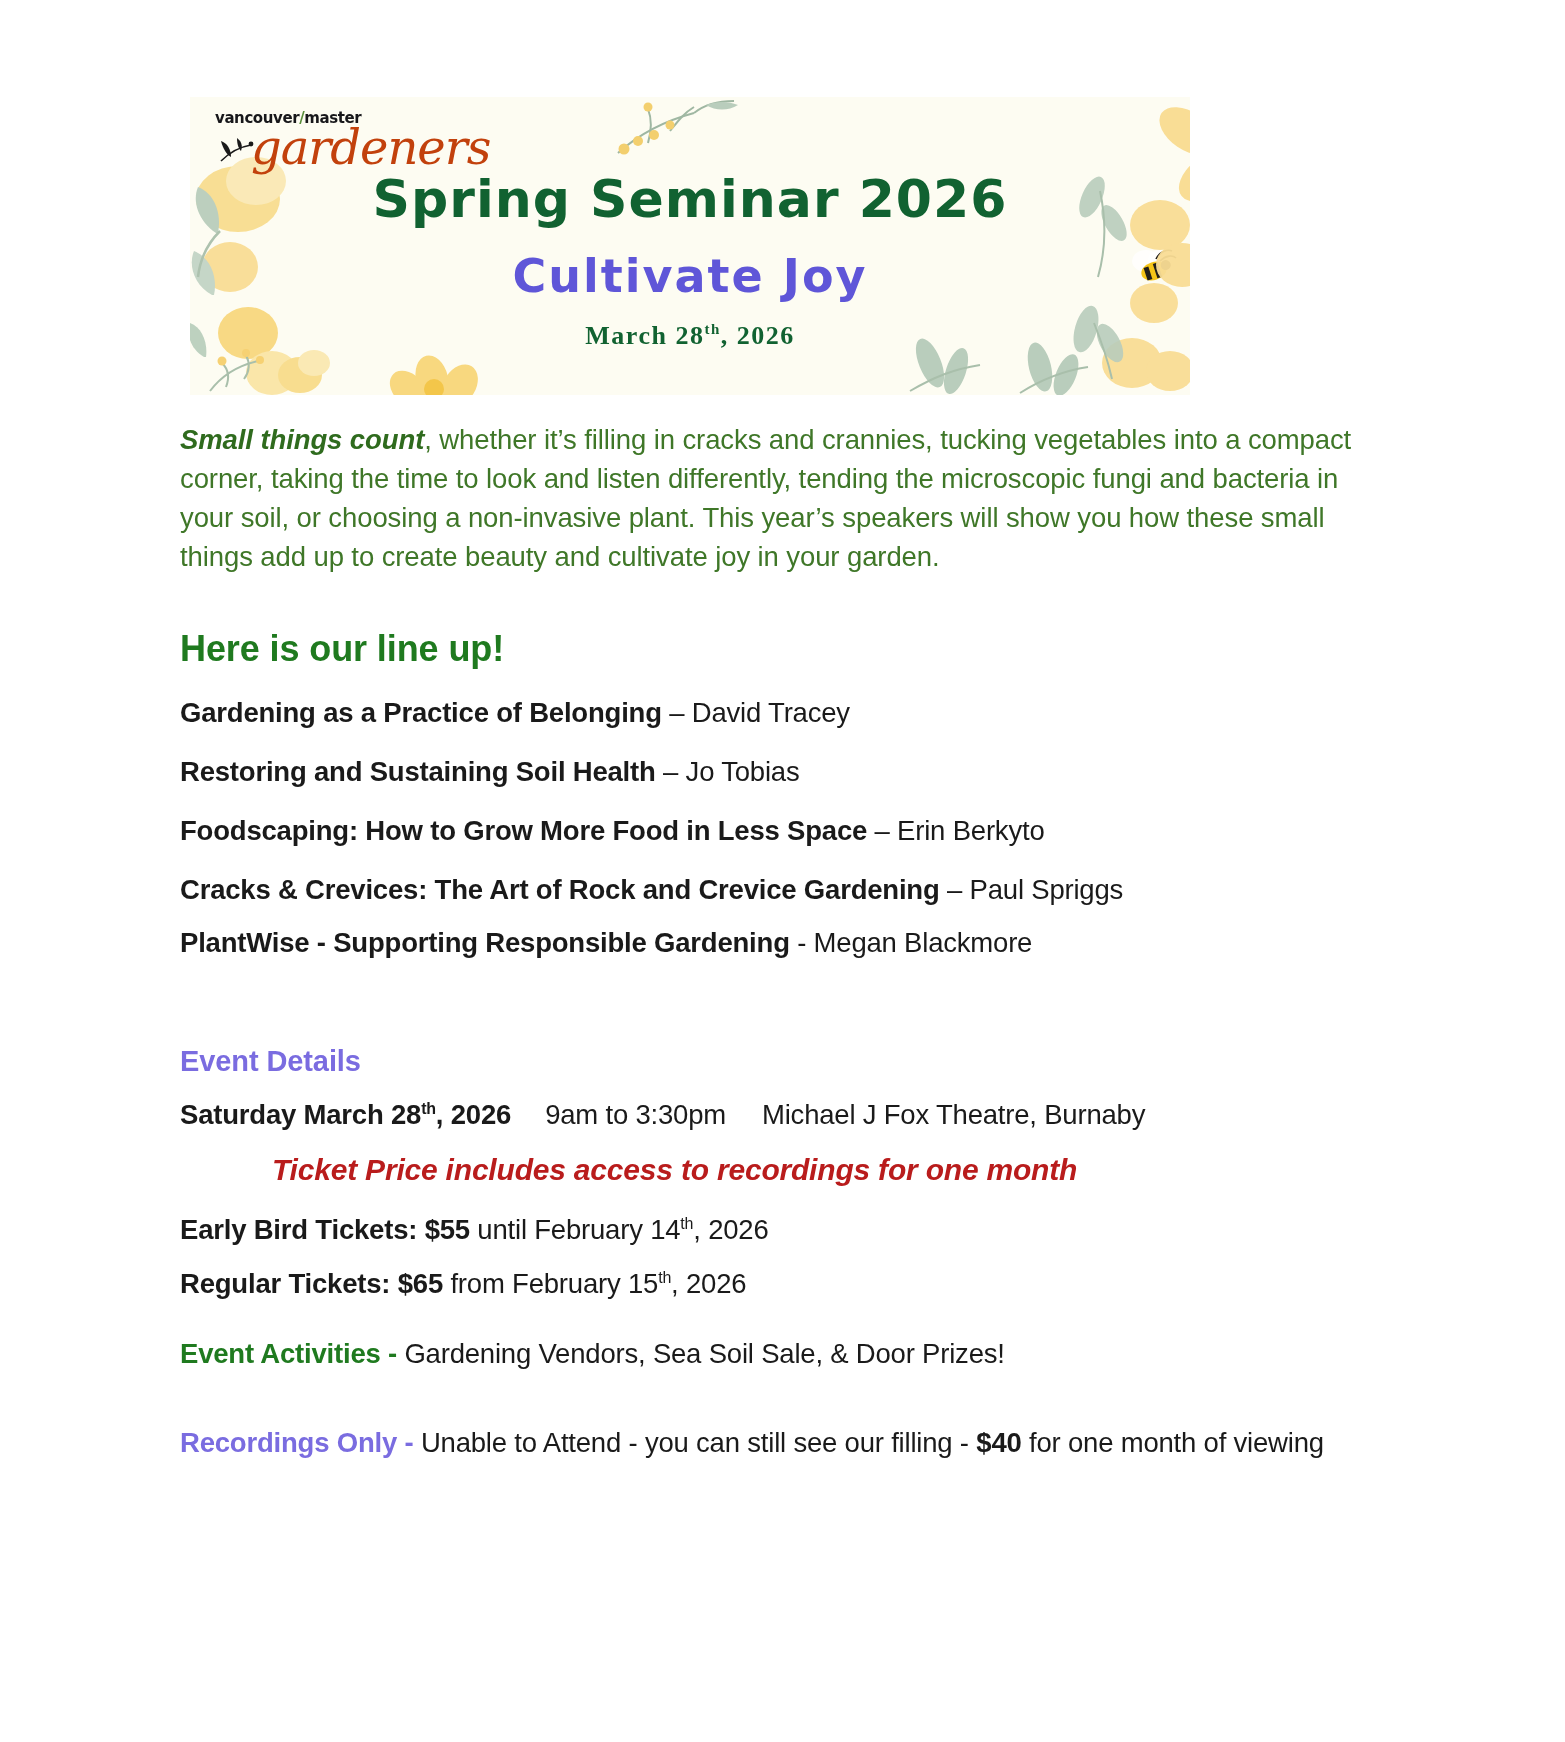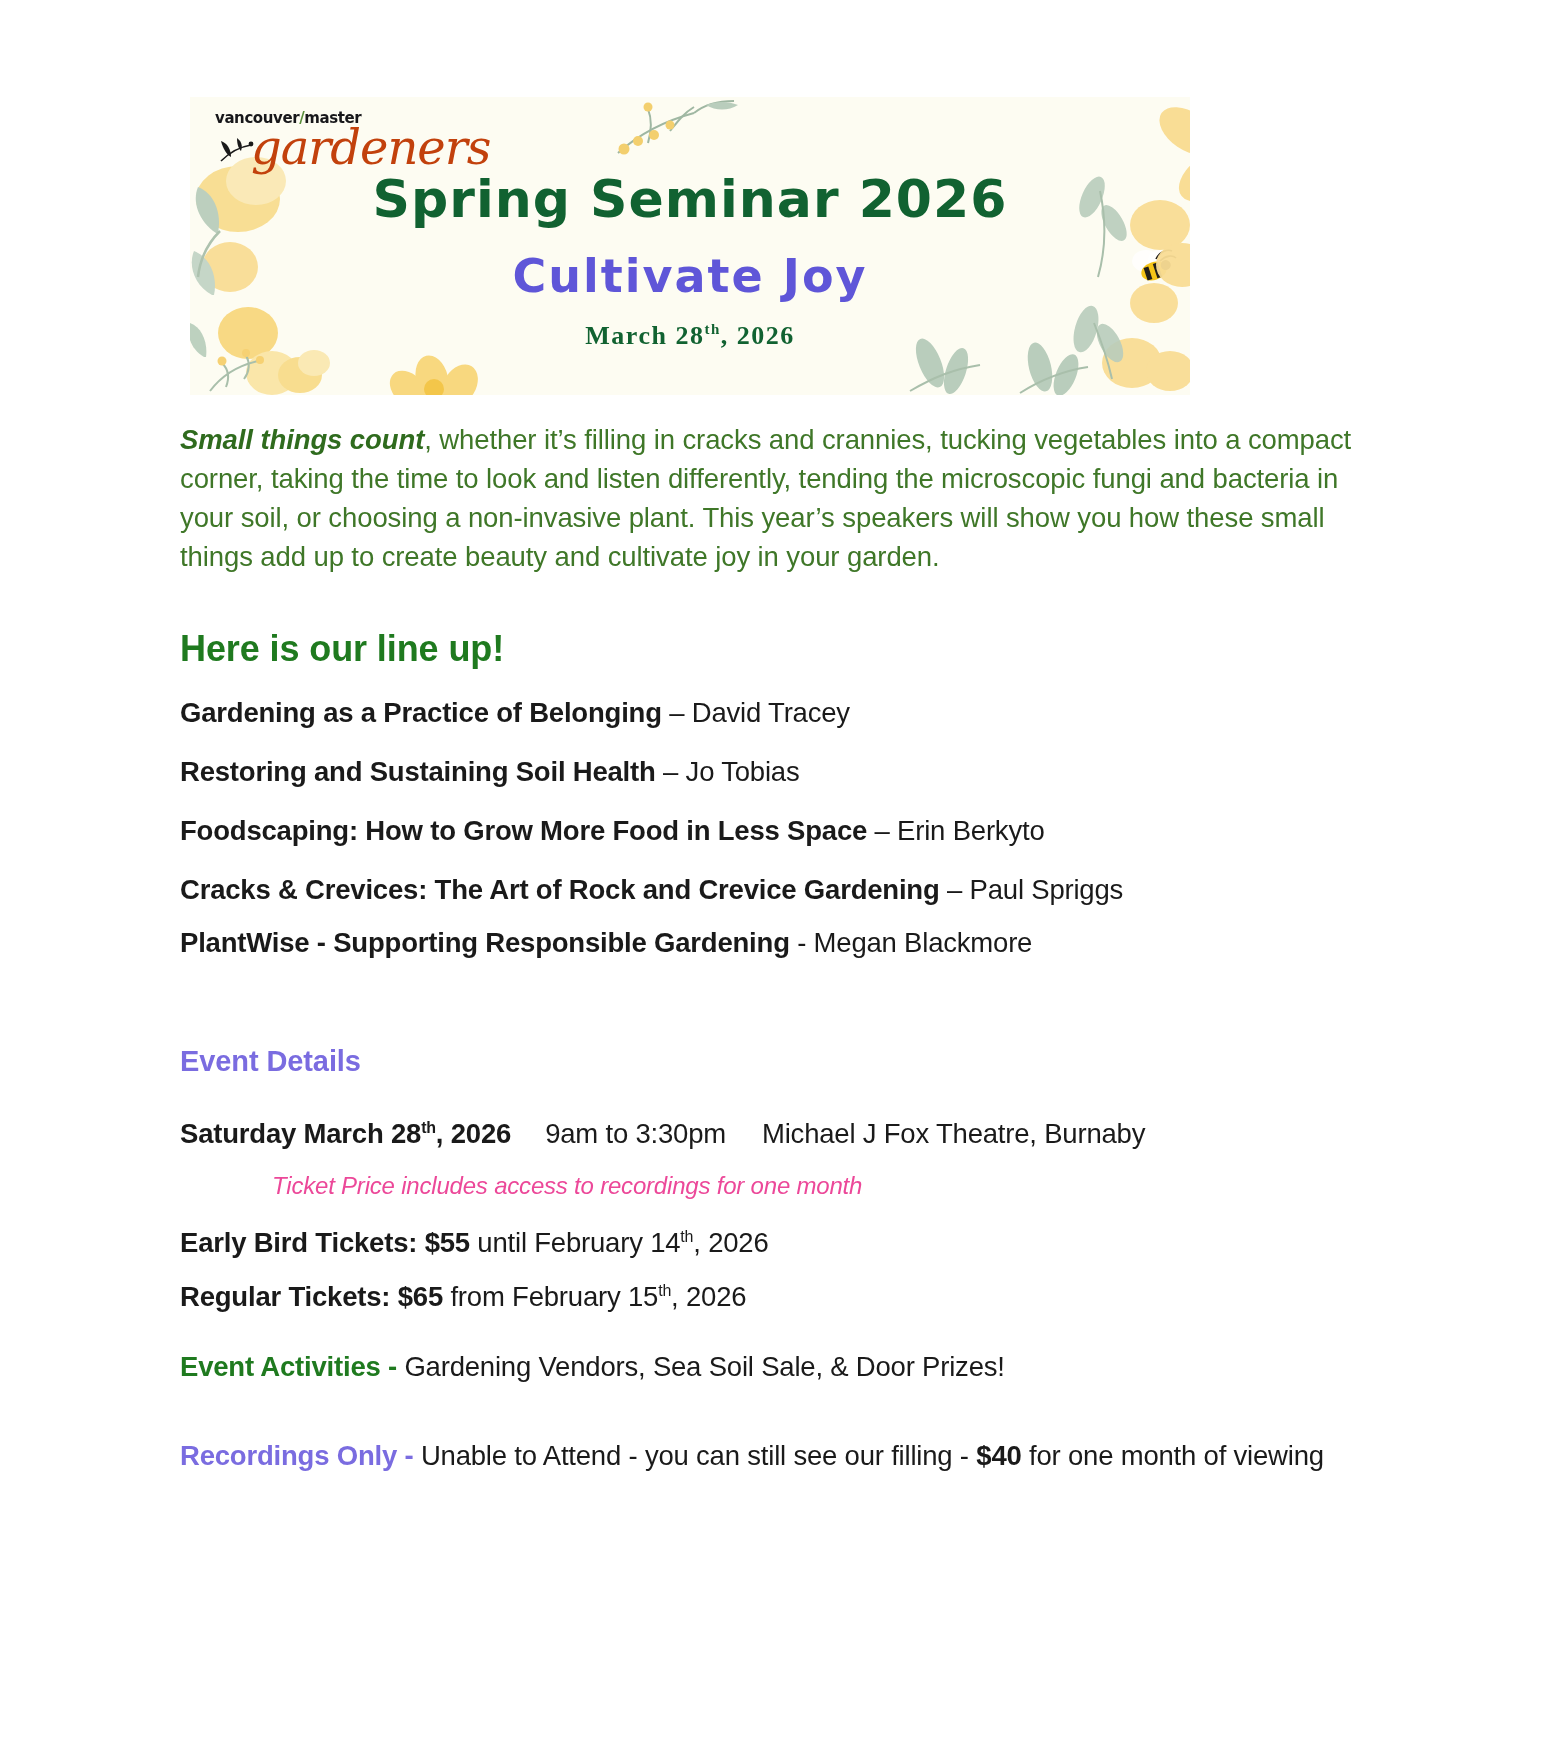--- a/index.html
+++ b/index.html
@@ -124,21 +124,21 @@
   }
   .talk:last-child { margin-bottom: 0; }
   .talk b { font-weight: bold; }
   .talk span.speaker { font-weight: normal; }
 
   .talk.tight { margin-bottom: 20px; }
 
   .section-heading {
     font-weight: bold;
     font-size: 29px;
-    margin: 0 0 39px 0;
+    margin: 0 0 20px 0;
     letter-spacing: -0.1px;
   }
   .purple { color: #7a6ce0; }
   .green  { color: #1f7a1f; }
   .plum   { color: #8e3fa8; }
 
   .detail-row {
     font-size: 27.5px;
     color: #1a1a1a;
     margin: 0 0 20px 0;
@@ -146,25 +146,26 @@
     line-height: 1.25;
   }
   .detail-row b { font-weight: bold; }
   .detail-row sup { font-size: 16px; }
 
   .detail-row .gap1 { display: inline-block; width: 34px; }
   .detail-row .gap2 { display: inline-block; width: 36px; }
 
   .note-italic {
     font-style: italic;
-    font-size: 24px;
-    color: #ec4899;
+    font-size: 30px;
+    color: #b91c1c;
     margin: 0 0 26px 0;
     padding-left: 92px;
     letter-spacing: -0.2px;
+    font-weight: bold;
   }
 
   .spacer-lg { height: 60px; }
   .spacer-md { height: 34px; }
   .spacer-sm { height: 16px; }
 </style>
 </head>
 <body>
 
 <div class="page">

